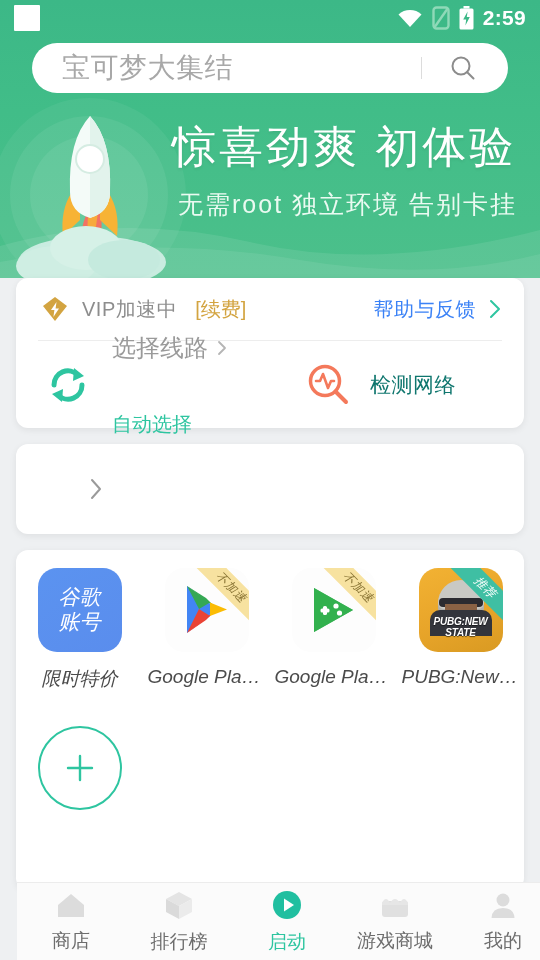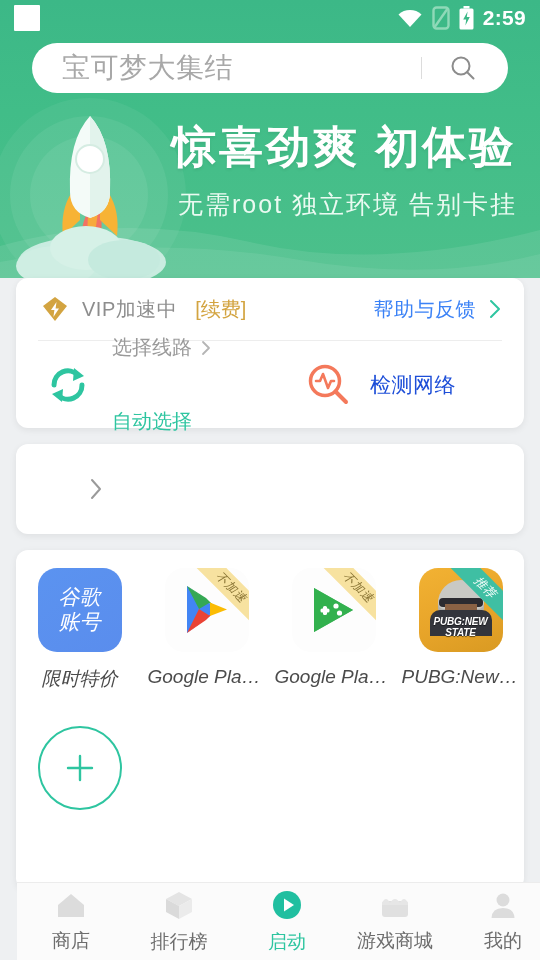--- a/index.html
+++ b/index.html
@@ -62,21 +62,21 @@
   }
   .halo {
     position: absolute; border-radius: 50%;
   }
   .halo1 { left: -8px; top: 2px; width: 194px; height: 194px; background: rgba(255,255,255,0.055); }
   .halo2 { left: 10px; top: 20px; width: 158px; height: 158px; background: rgba(255,255,255,0.065); }
   .halo3 { left: 30px; top: 40px; width: 118px; height: 118px; background: rgba(255,255,255,0.07); }
 
   .banner-title {
     position: absolute; left: 172px; top: 22px;
-    color: #ffffff; font-size: 44px; font-weight: 700;
+    color: #ffffff; font-size: 44px; font-weight: 400;
     letter-spacing: 3px;
     text-shadow: 0 2px 3px rgba(0,0,0,0.07);
   }
   .banner-sub {
     position: absolute; left: 178px; top: 92px;
     color: #eafaf1; font-size: 25px; font-weight: 400;
     letter-spacing: 2px;
   }
 
   
@@ -108,27 +108,27 @@
   .vip-row2 {
     position: absolute; top: 63px; left: 0; width: 508px; height: 87px;
     display: flex; align-items: center;
   }
   .route-block {
     display: flex; align-items: center; width: 290px; padding-left: 28px;
   }
   .route-icon { margin-right: 20px; display: flex; }
   .route-texts { display: flex; flex-direction: column; gap: 4px; }
   .route-top { display: flex; align-items: center; }
-  .route-title { color: #9a9a9a; font-size: 20px; }
+  .route-title { color: #9a9a9a; font-size: 24px; }
   .route-chev { margin-left: 8px; display: flex; }
   .route-value { color: #2ec5a0; font-size: 20px; margin-top: 43px; }
 
   .netcheck-block { display: flex; align-items: center; }
   .netcheck-icon { margin-right: 18px; display: flex; }
-  .netcheck-label { color: #1d4ed8; font-size: 21px; letter-spacing: .5px; }
+  .netcheck-label { color: #0f766e; font-size: 21px; letter-spacing: .5px; }
 
   .promo-chev {
     position: absolute; left: 72px; top: 50%; transform: translateY(-50%);
     display: flex;
   }
 
   
   .apps-grid {
     position: absolute; top: 18px; left: 0; width: 508px;
     display: grid; grid-template-columns: repeat(4, 1fr);

